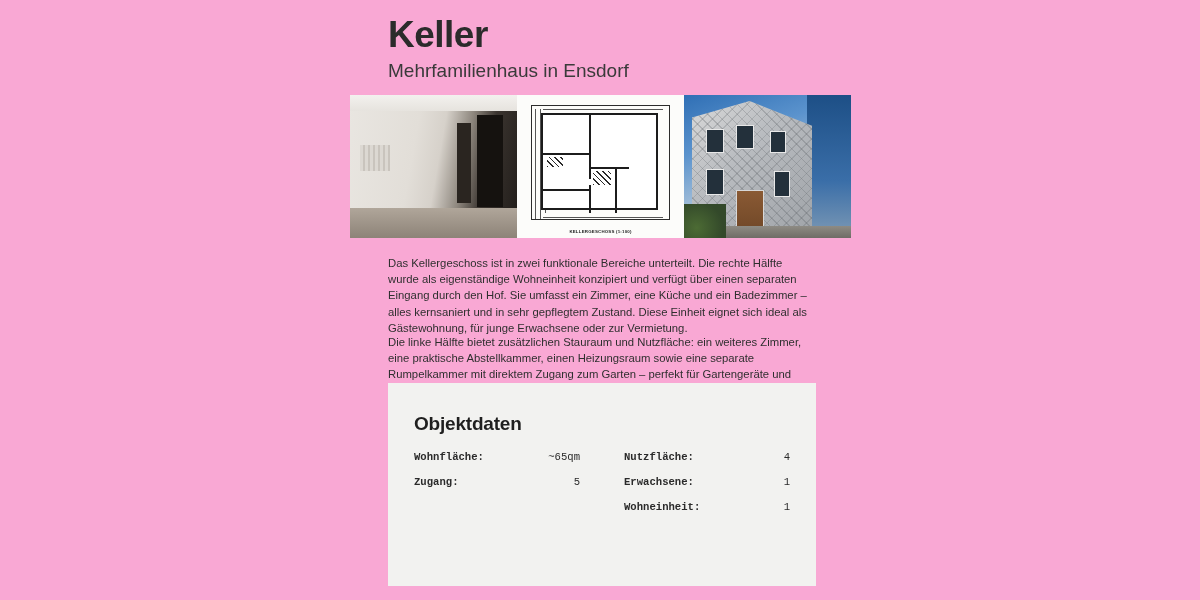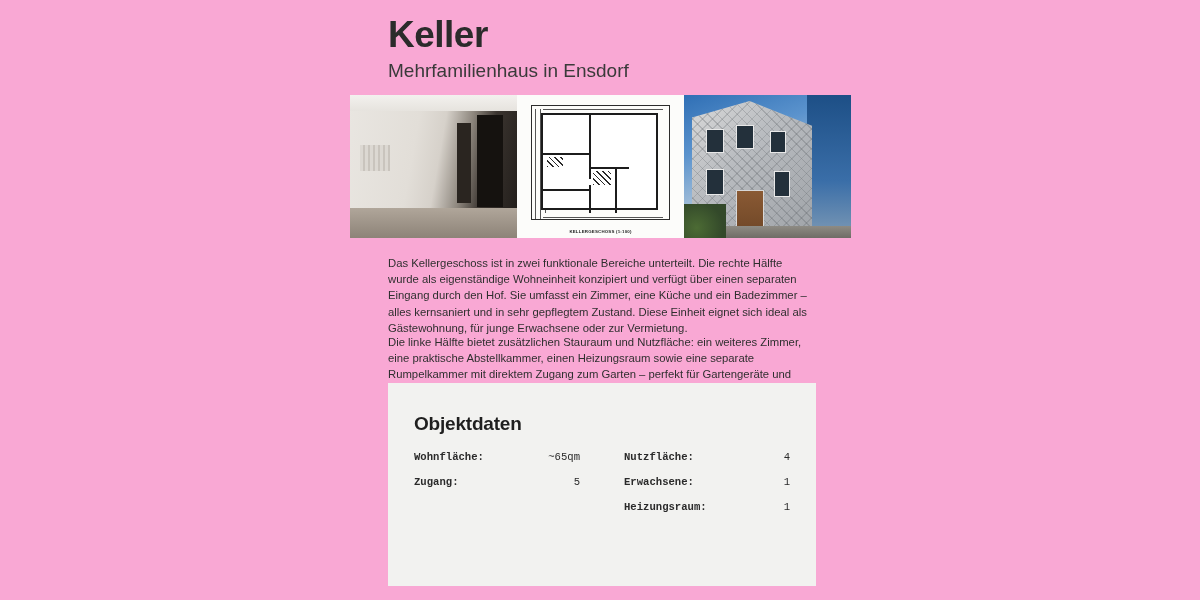--- a/index.html
+++ b/index.html
@@ -290,21 +290,21 @@
         <div class="data-col">
           <div class="data-row">
             <span class="data-key">Nutzfläche:</span>
             <span class="data-val">4</span>
           </div>
           <div class="data-row">
             <span class="data-key">Erwachsene:</span>
             <span class="data-val">1</span>
           </div>
           <div class="data-row">
-            <span class="data-key">Heizungsraum:</span>
+            <span class="data-key">Wohneinheit:</span>
             <span class="data-val">1</span>
           </div>
         </div>
 
       </div>
     </div>
   </div>
 
 </div>
 

